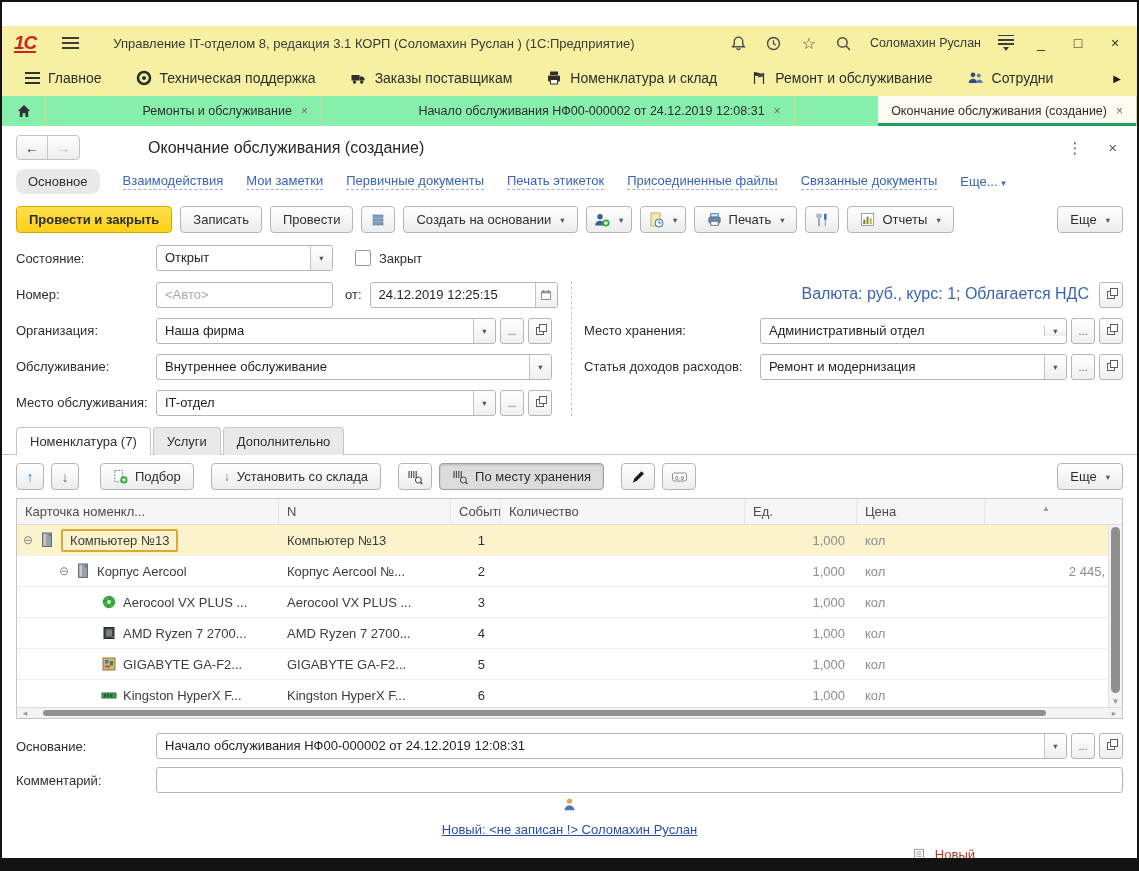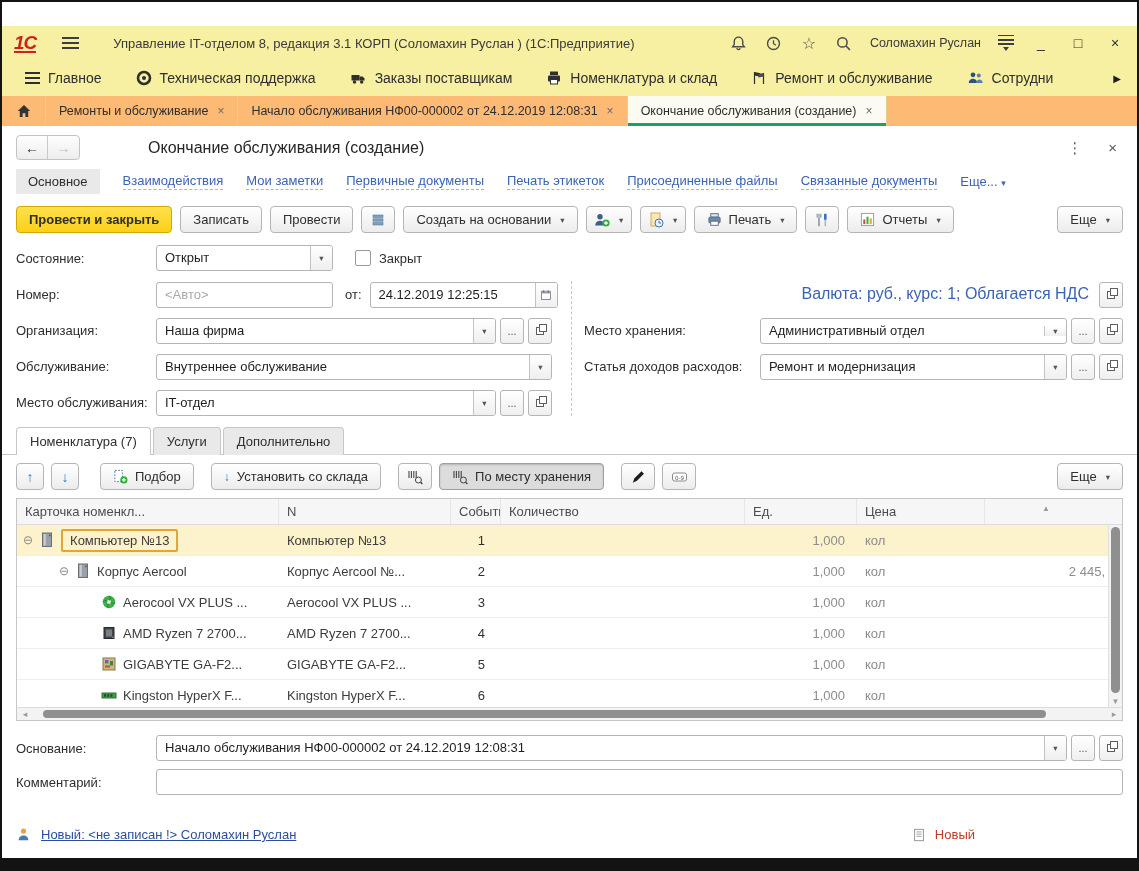--- a/index.html
+++ b/index.html
@@ -21,37 +21,37 @@
   .tb-user{ font-size:12.5px; color:#3a3a3a; }
   .svcmenu{ display:flex; flex-direction:column; gap:2.5px; align-items:center; cursor:pointer;}
   .svcmenu i{ width:16px; height:1.8px; background:#3d3d3d;}
   .svcmenu b{ width:0;height:0;border-left:3.5px solid transparent;border-right:3.5px solid transparent;border-top:4px solid #3d3d3d;}
   .wbtn{ font-size:14px; color:#2e2e2e; cursor:pointer; width:20px; text-align:center;}
   
   .menubar{ height:36px; background:#f7efa1; display:flex; align-items:center; padding:0 10px; gap:8px; flex:0 0 auto;}
   .mitem{ display:flex; align-items:center; gap:8px; padding:5px 13px; font-size:14px; color:#2e2e2e; cursor:pointer; white-space:nowrap; overflow:hidden;}
   .m-overflow{ margin-left:auto; color:#1d1d1d; font-size:10px; cursor:pointer; padding:4px 6px;}
   
-  .tabbar{ height:30px; background:#fdba74; display:flex; align-items:stretch; flex:0 0 auto; }
+  .tabbar{ height:30px; background:#86efac; display:flex; align-items:stretch; flex:0 0 auto;justify-content:space-between; }
   .home-tab{ width:44px; display:flex; align-items:center; justify-content:center; border-right:1px solid #ddd48c; cursor:pointer;}
   .wtab{ display:flex; align-items:center; gap:9px; padding:0 13px; font-size:12.5px; color:#2e2e2e; border-right:1px solid #ddd48c; cursor:pointer; white-space:nowrap;}
   .wtab .x{ color:#6b6b6b; font-size:12px; }
   .wtab.active{ background:#fcfbf1; box-shadow: inset 0 -3px 0 #1ea05e; }
   
   .docheader{ display:flex; align-items:center; padding:9px 14px 5px; }
   .navbtns{ display:flex; border:1px solid #c3c3c3; border-radius:4px; overflow:hidden; background:linear-gradient(#fefefe,#ededed);}
   .navbtns span{ width:31px; height:23px; display:flex; align-items:center; justify-content:center; font-size:14px; cursor:pointer;}
   .navbtns .bk{ color:#2e2e2e; border-right:1px solid #c9c9c9;}
   .navbtns .fw{ color:#b9b9b9;}
   .doc-title{ font-size:16px; color:#262626; margin-left:68px;}
   .dh-right{ margin-left:auto; display:flex; align-items:center; gap:26px; padding-right:6px;}
   .dh-right span{ color:#5a5a5a; font-size:15px; cursor:pointer;}
   
   .navlinks{ display:flex; align-items:center; gap:23px; padding:4px 14px 10px; font-size:13px;}
-  .nl-active{ background:#e9e9e9; border-radius:0; padding:5px 12px; color:#2e2e2e; cursor:pointer;}
+  .nl-active{ background:#e9e9e9; border-radius:8px; padding:5px 12px; color:#2e2e2e; cursor:pointer;}
   .nl{ color:#3b63b5; border-bottom:1px dashed #9fb2dd; cursor:pointer; padding-bottom:1px;}
   .nl-more{ color:#3b63b5; cursor:pointer;}
   .nl-more .arr{ color:#3b63b5; font-size:9px;}
   
   .btn{ height:27px; border:1px solid #b5b5b5; border-radius:4px; background:linear-gradient(#ffffff,#ececec);
         padding:0 12px; font-size:13px; color:#2e2e2e; display:inline-flex; align-items:center; gap:7px; cursor:pointer; white-space:nowrap;}
   .btn-primary{ background:linear-gradient(#ffe04d,#fdd017); border-color:#d3a900; font-weight:bold;}
   .btn .arr{ font-size:8.5px; color:#555; margin-left:2px;}
   .iconbtn{ width:34px; padding:0; justify-content:center;}
   .btn.pressed{ background:#dcdcdc; border-color:#9f9f9f; box-shadow:inset 0 1px 2px rgba(0,0,0,.18);}
@@ -106,21 +106,21 @@
   .vscroll .vdn{ position:absolute; bottom:1px; left:0; right:0; text-align:center; font-size:8px; color:#9a9a9a;}
   .hscroll{ margin:0 14px; height:14px; border:1px solid #c6c6c6; border-top:1px solid #dcdcdc; background:#f3f3f3;
             position:relative; display:flex; align-items:center;}
   .hscroll .la,.hscroll .ra{ font-size:9px; color:#9a9a9a; width:16px; text-align:center; cursor:pointer;}
   .hscroll .track{ flex:1; position:relative; height:100%;}
   .hscroll .thumb{ position:absolute; left:10px; right:60px; top:2px; bottom:2px; background:#8f8f8f; border-radius:5px; cursor:grab;}
   
   .bottomrow{ display:flex; align-items:center; padding:0 14px; margin-top:14px;}
   .bottomrow .flabel{ width:140px;}
   .plainfield{ flex:1; height:26px; border:1px solid #b5b5b5; border-radius:3px; background:#fff;}
-  .statusbar{ margin-top:auto; margin-bottom:12px; display:flex; align-items:center; gap:10px; padding:4px 14px;}
+  .statusbar{ margin-top:auto; margin-bottom:12px; display:flex; align-items:center; gap:10px; padding:4px 14px;flex-direction:column;}
   .statuslink{ font-size:13px; color:#2b4f9e; text-decoration:underline; cursor:pointer;}
   .statusright{ margin-left:auto; margin-right:148px; display:flex; align-items:center; gap:9px;}
   .statusnew{ font-size:13px; color:#bf3a28;}
   svg{ display:block;}
 </style>
 </head>
 <body>
 
 <div class="window">
 

